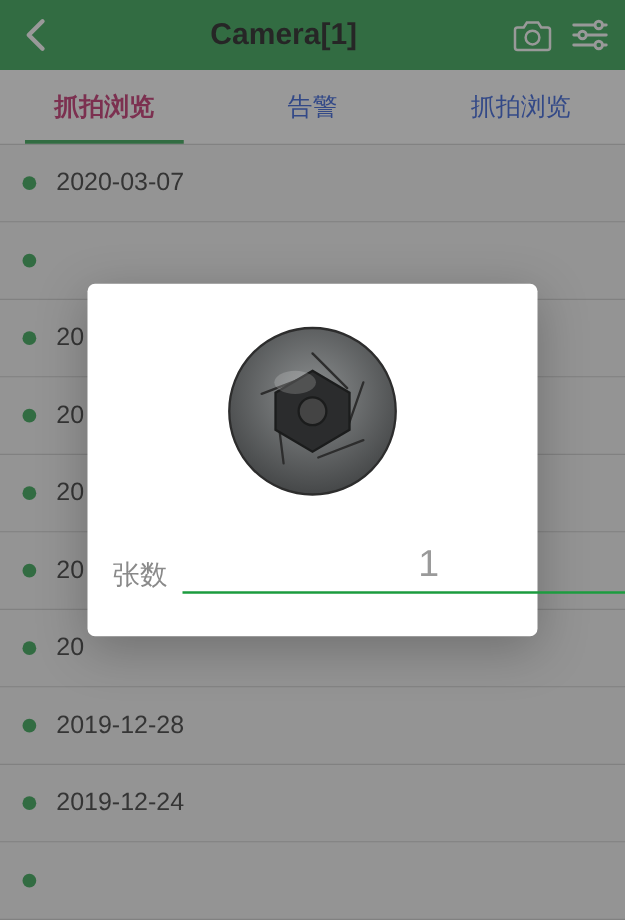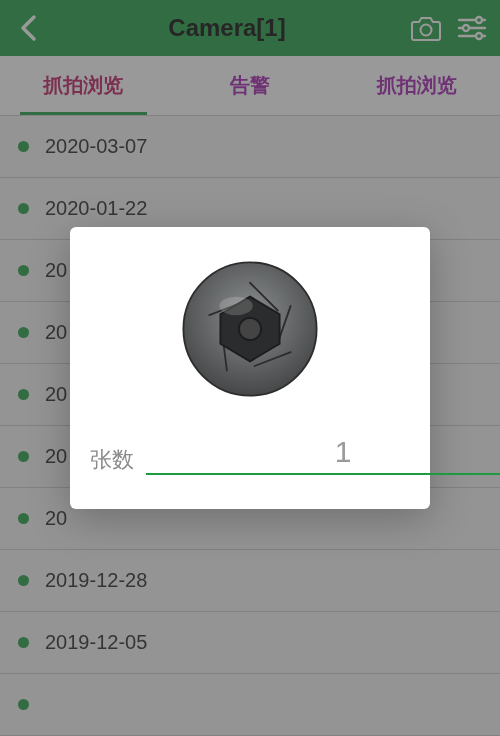--- a/index.html
+++ b/index.html
@@ -19,21 +19,21 @@
   .header .icon-btn { width:36px; height:36px; display:flex; align-items:center; justify-content:center; }
 
   .tabs {
     height: 60px;
     background:#fff;
     display:flex;
     border-bottom:1px solid #ccc;
   }
   .tab {
     flex:1; display:flex; align-items:center; justify-content:center;
-    font-size:20px; color:#a21caf; position:relative;font-weight:bold;
+    font-size:20px; color:#1d4ed8; position:relative;
   }
   .tab.active { color:#be185d; font-weight:600; }
   .tab.active::after {
     content:""; position:absolute; bottom:0; left:20px; right:20px;
     height:3px; background:#1c9c3f;
   }
 
   .list { }
   .row {
     height: 62px;
@@ -126,21 +126,20 @@
     </div>
   </div>
 
   <div class="list">
     <div class="row">
         <span class="dot"></span>
         <span>2020-03-07</span>
       </div>
     <div class="row">
         <span class="dot"></span>
-        <span>2020-01-22</span>
       </div>
     <div class="row">
         <span class="dot"></span>
         <span>20</span>
       </div>
     <div class="row">
         <span class="dot"></span>
         <span>20</span>
       </div>
     <div class="row">
@@ -154,21 +153,21 @@
     <div class="row">
         <span class="dot"></span>
         <span>20</span>
       </div>
     <div class="row">
         <span class="dot"></span>
         <span>2019-12-28</span>
       </div>
     <div class="row">
         <span class="dot"></span>
-        <span>2019-12-05</span>
+        <span>2019-12-24</span>
       </div>
     <div class="row">
         <span class="dot"></span>
       </div>
   </div>
 
   <div class="overlay">
     <div class="dialog">
       <svg class="cam-icon" viewBox="0 0 160 160">
         <defs>

